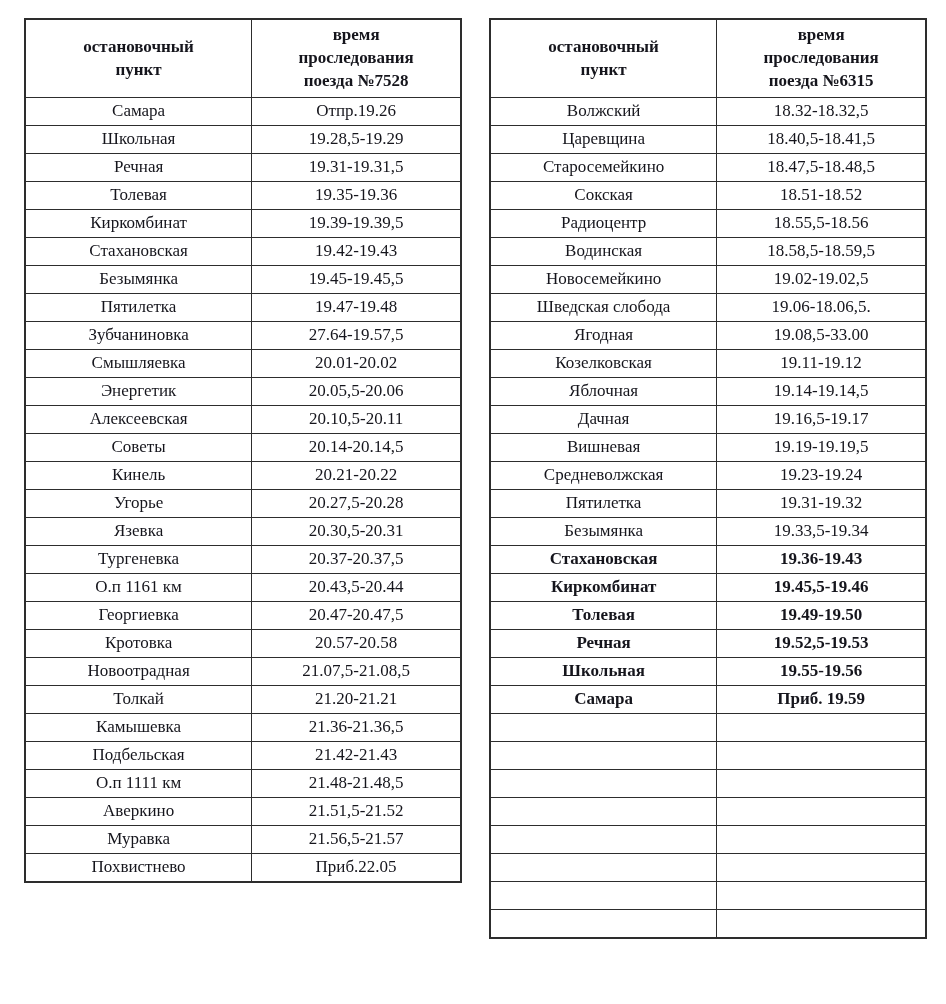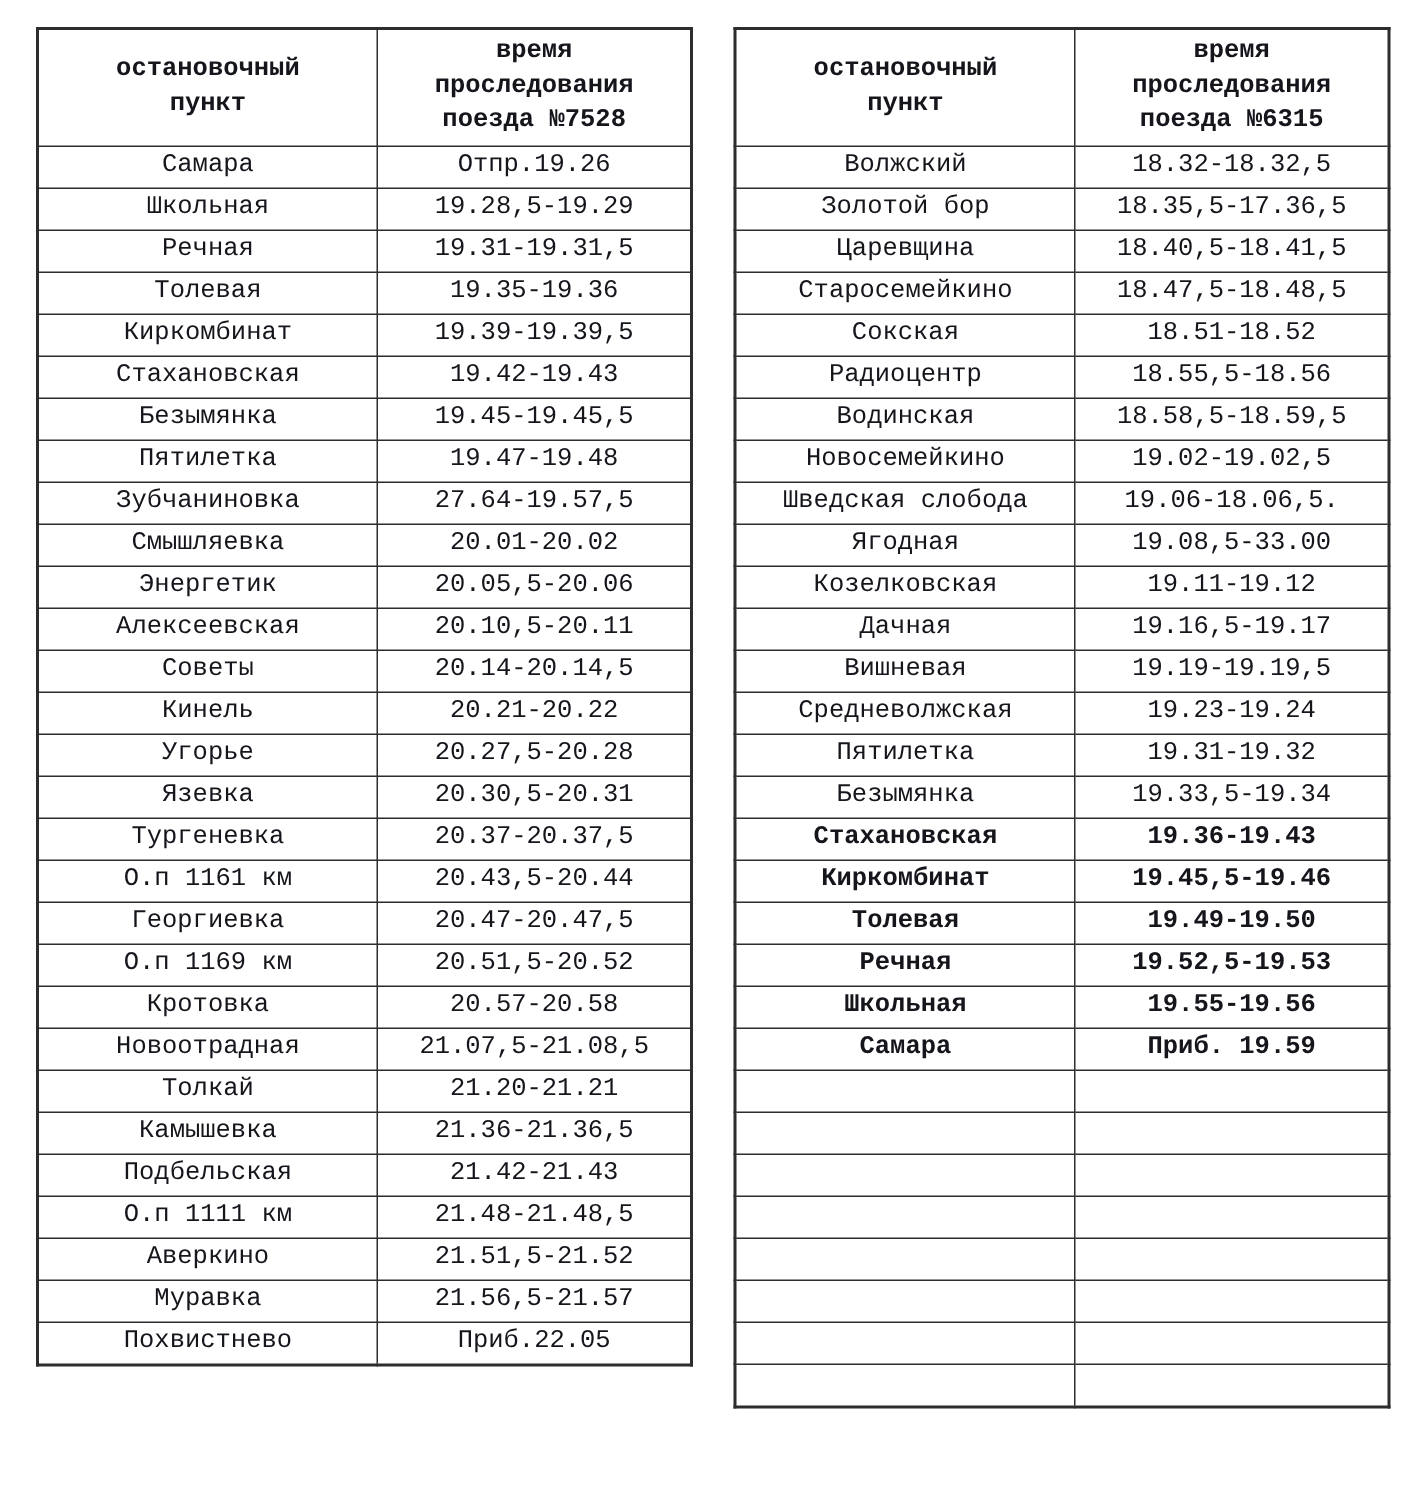--- a/index.html
+++ b/index.html
@@ -19,21 +19,20 @@
     padding: 18px 0 0 24px;
     display: flex;
     gap: 27px;
     align-items: flex-start;
   }
   table.schedule {
     border-collapse: collapse;
     table-layout: fixed;
     width: 438px;
     border: 2px solid #2d2d2d;
-    font-family: Liberation Mono, monospace;
   }
   table.schedule th,
   table.schedule td {
     border: 1px solid #2d2d2d;
     text-align: center;
     vertical-align: middle;
     padding: 0 4px;
     overflow: hidden;
   }
   table.schedule th {
@@ -144,24 +143,20 @@
         </tr>
         <tr>
           <td>О.п 1161 км</td>
           <td>20.43,5-20.44</td>
         </tr>
         <tr>
           <td>Георгиевка</td>
           <td>20.47-20.47,5</td>
         </tr>
         <tr>
-          <td>О.п 1169 км</td>
-          <td>20.51,5-20.52</td>
-        </tr>
-        <tr>
           <td>Кротовка</td>
           <td>20.57-20.58</td>
         </tr>
         <tr>
           <td>Новоотрадная</td>
           <td>21.07,5-21.08,5</td>
         </tr>
         <tr>
           <td>Толкай</td>
           <td>21.20-21.21</td>
@@ -206,24 +201,20 @@
 проследования
 поезда №6315</th>
       </tr>
     </thead>
     <tbody>
         <tr>
           <td>Волжский</td>
           <td>18.32-18.32,5</td>
         </tr>
         <tr>
-          <td>Золотой бор</td>
-          <td>18.35,5-17.36,5</td>
-        </tr>
-        <tr>
           <td>Царевщина</td>
           <td>18.40,5-18.41,5</td>
         </tr>
         <tr>
           <td>Старосемейкино</td>
           <td>18.47,5-18.48,5</td>
         </tr>
         <tr>
           <td>Сокская</td>
           <td>18.51-18.52</td>
@@ -246,20 +237,24 @@
         </tr>
         <tr>
           <td>Ягодная</td>
           <td>19.08,5-33.00</td>
         </tr>
         <tr>
           <td>Козелковская</td>
           <td>19.11-19.12</td>
         </tr>
         <tr>
+          <td>Яблочная</td>
+          <td>19.14-19.14,5</td>
+        </tr>
+        <tr>
           <td>Дачная</td>
           <td>19.16,5-19.17</td>
         </tr>
         <tr>
           <td>Вишневая</td>
           <td>19.19-19.19,5</td>
         </tr>
         <tr>
           <td>Средневолжская</td>
           <td>19.23-19.24</td>

